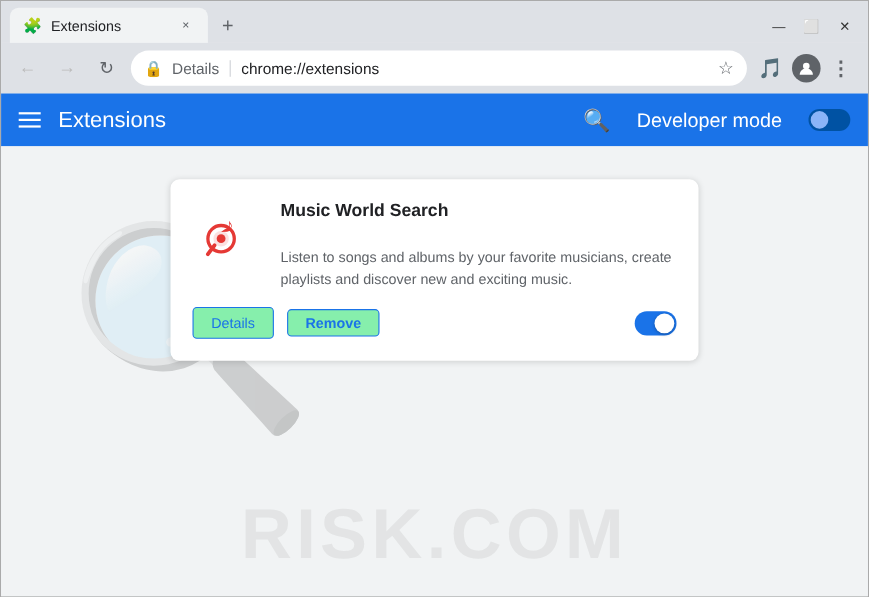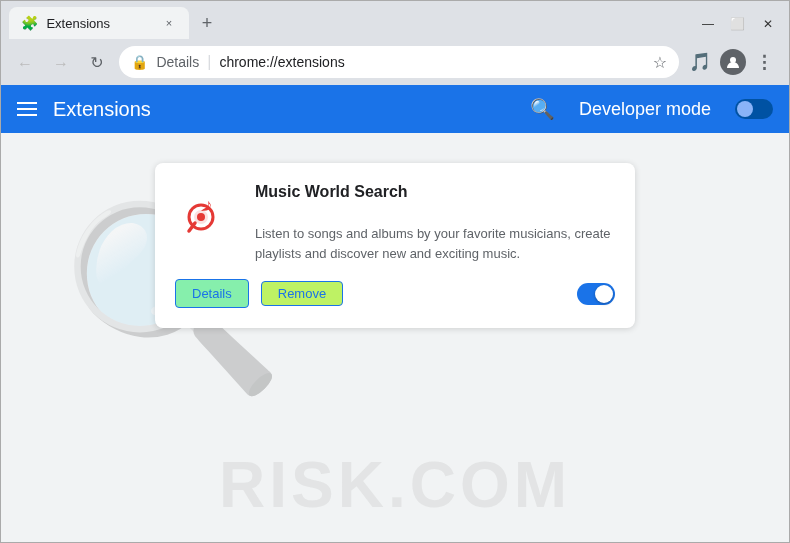--- a/index.html
+++ b/index.html
@@ -361,26 +361,26 @@
       color: #1a73e8;
       border-radius: 4px;
       padding: 6px 16px;
       font-size: 13px;
       font-weight: 500;
       cursor: pointer;
     }
 
     .btn-remove {
       border: 1px solid #1a73e8;
-      background: #bef264;
+      background: #86efac;
       color: #1a73e8;
       border-radius: 4px;
       padding: 4px 16px;
       font-size: 13px;
-      font-weight: 400;
+      font-weight: 700;
       cursor: pointer;
     }
 
     .ext-toggle {
       margin-left: auto;
       width: 38px;
       height: 22px;
       border-radius: 11px;
       background: #1a73e8;
       position: relative;

